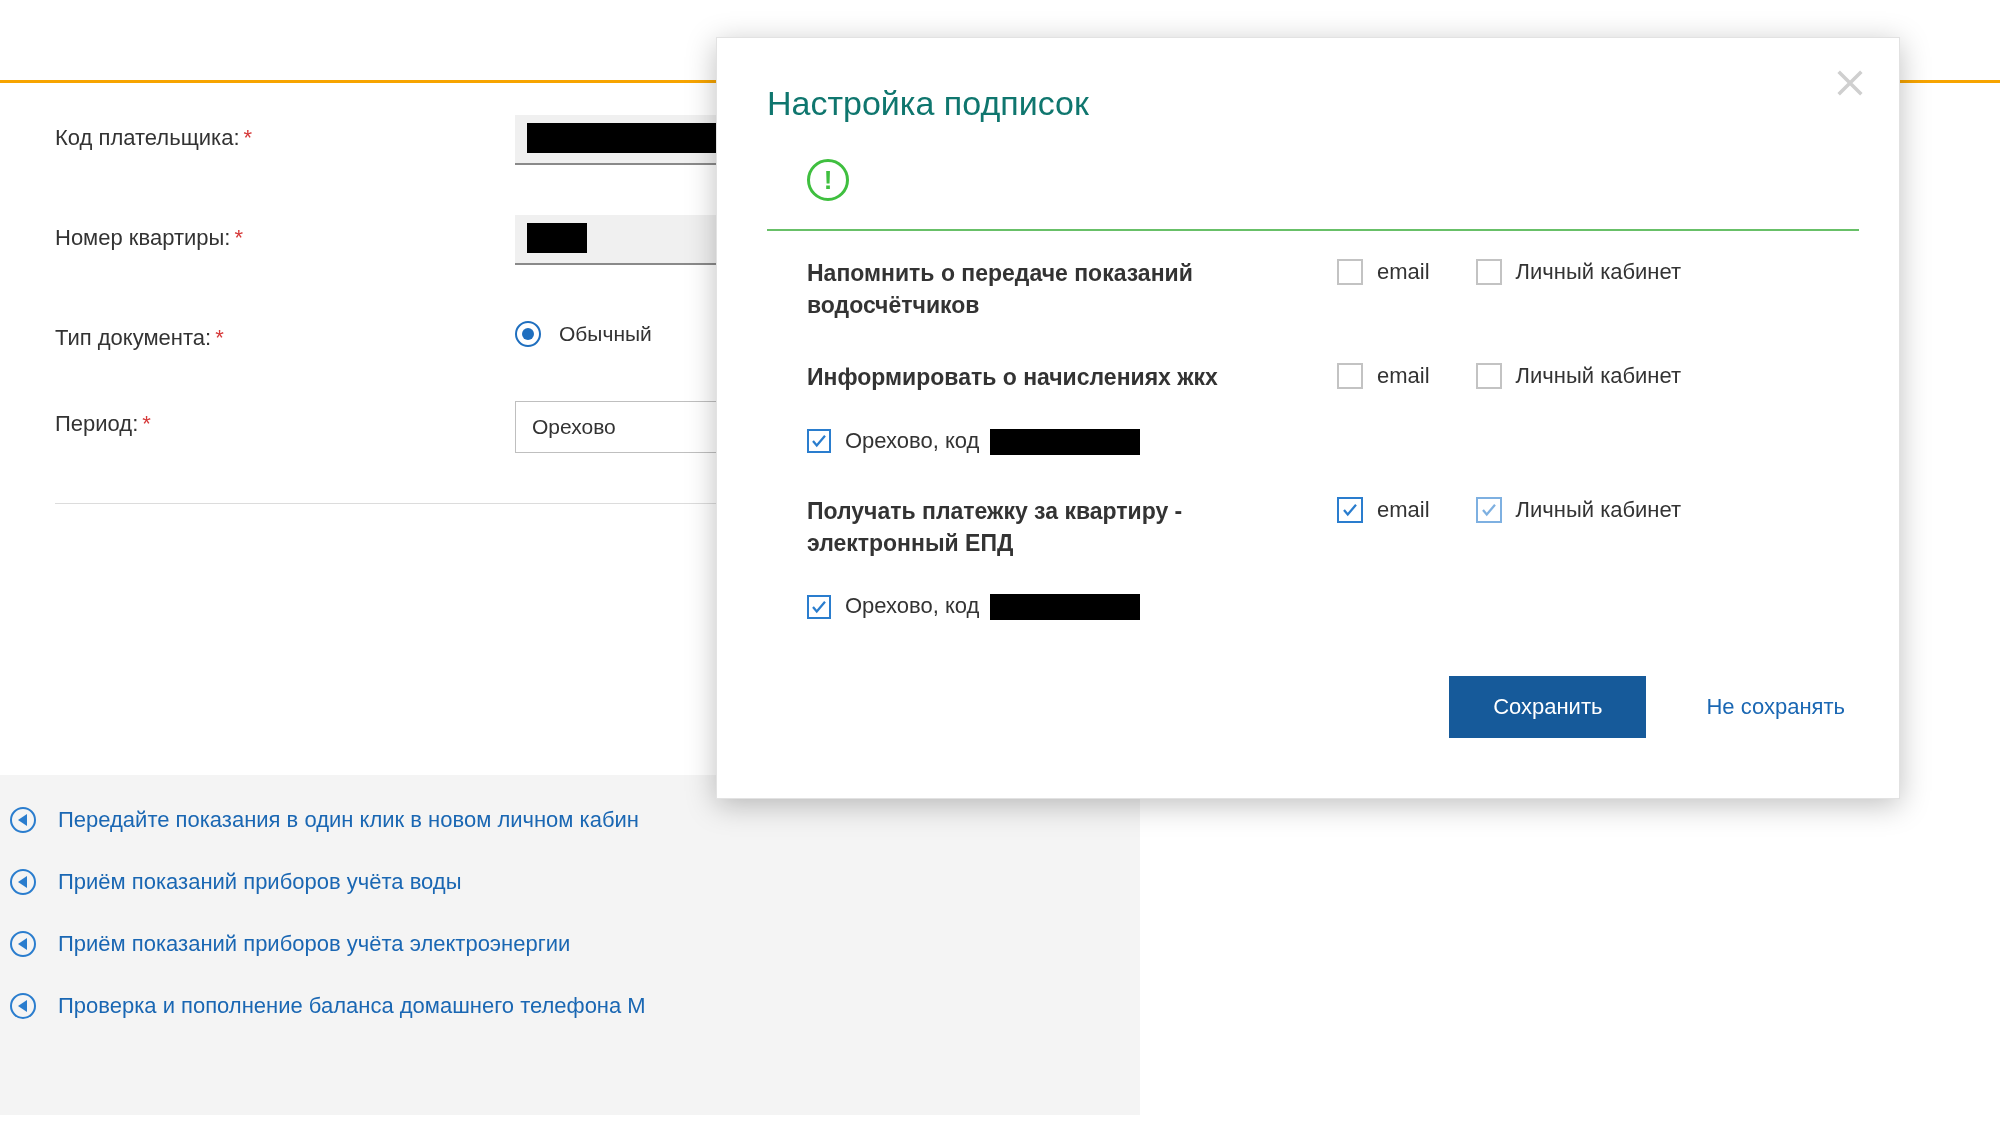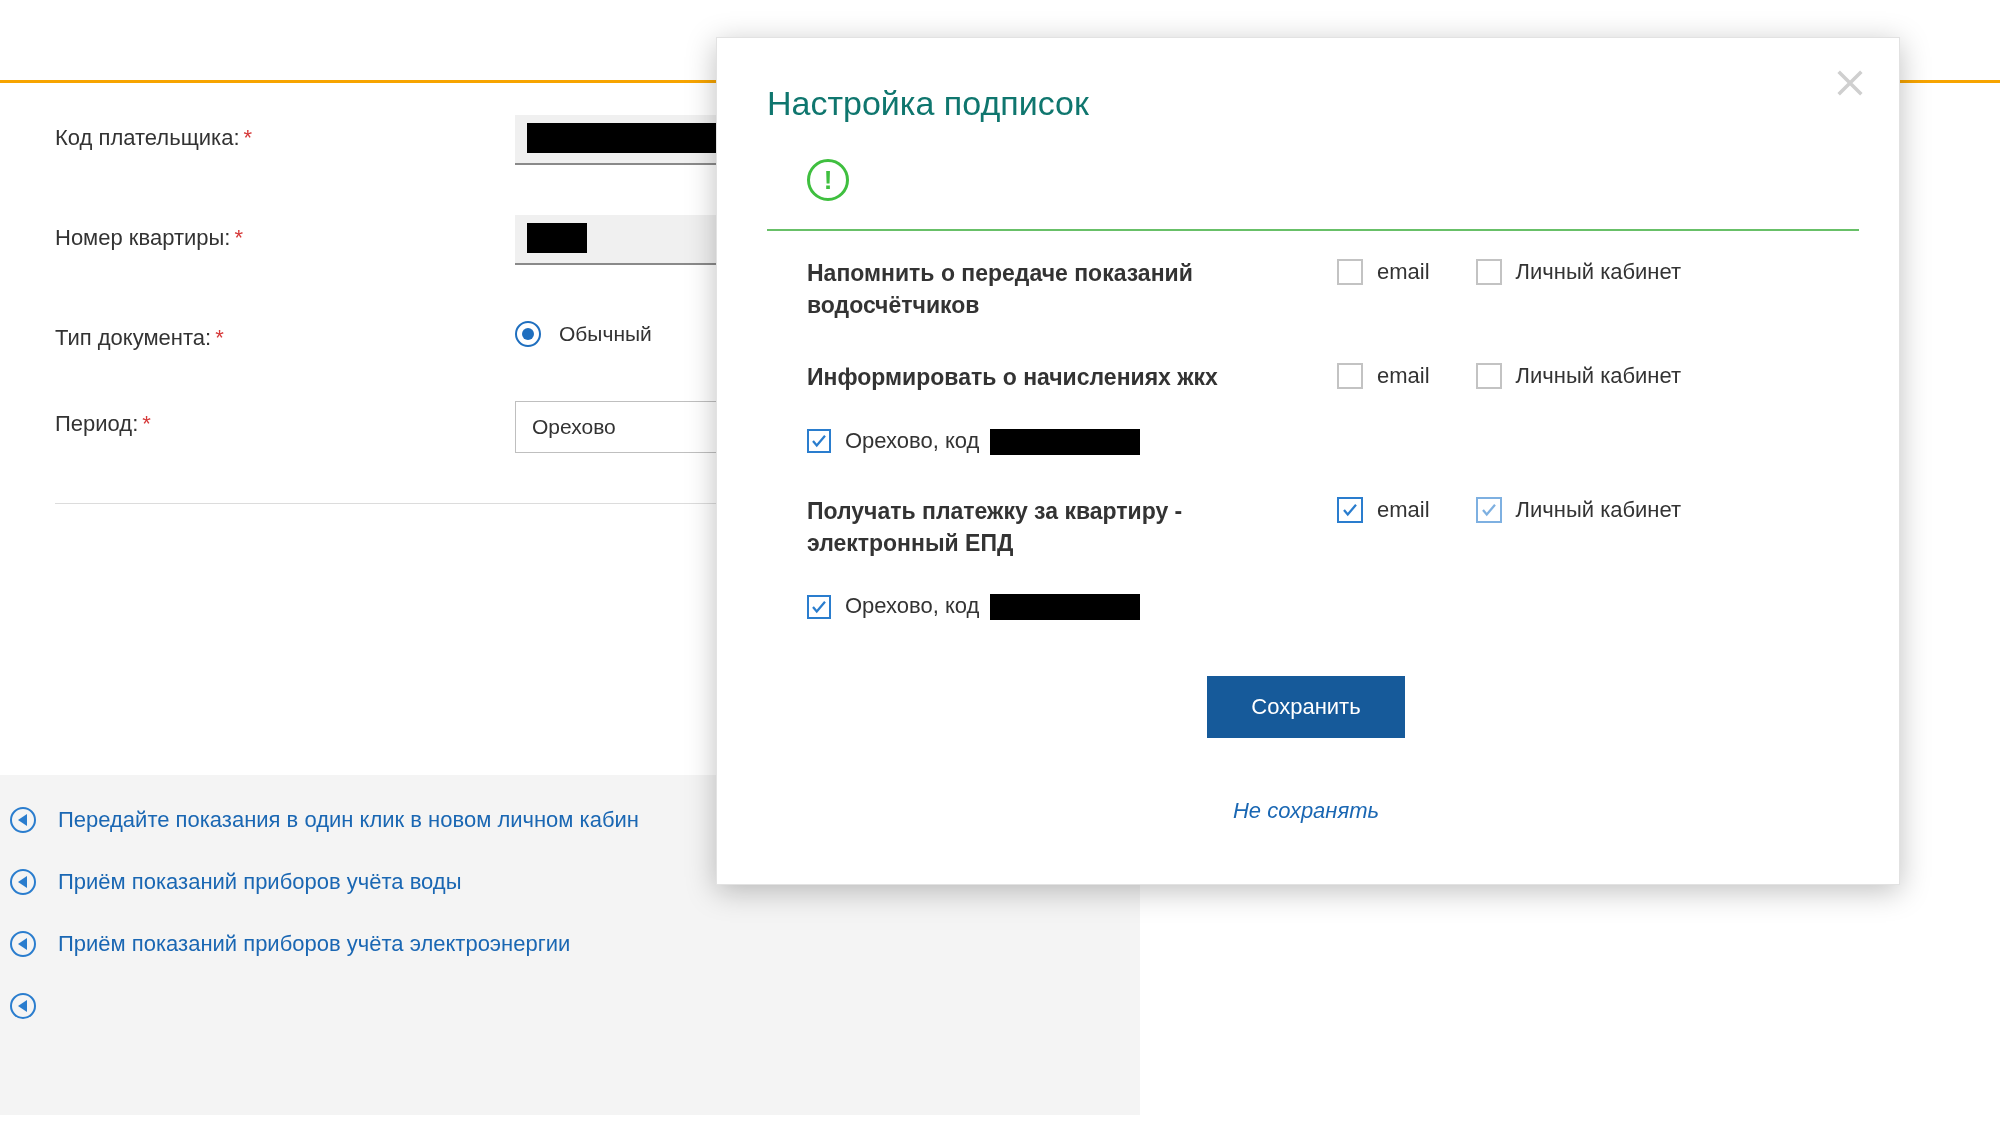--- a/index.html
+++ b/index.html
@@ -198,37 +198,35 @@
   }
   .sub-item-row .chk { width: 24px; height: 24px; }
   .sub-item-text { font-size: 22px; }
   .modal-footer {
     display: flex;
     justify-content: flex-end;
     align-items: center;
     gap: 60px;
     padding-right: 14px;
     margin-top: 22px;
-    flex-direction: column;
   }
   .btn-primary {
     background: #165a9a;
     color: #fff;
     font-size: 22px;
     padding: 18px 44px;
     border: none;
     cursor: pointer;
   }
   .btn-link {
     background: none;
     border: none;
     color: #1a67b3;
     font-size: 22px;
     cursor: pointer;
-    font-style: italic;
   }
 </style>
 </head>
 <body>
 
 <div class="top-rule"></div>
 
 <div class="form-area">
   <div class="form-row">
     <div class="form-label">
@@ -292,20 +290,21 @@
   <div class="link-row">
     <span class="arrow-circle">
         <span class="arrow-tri"></span>
       </span>
     <span class="link-text">Приём показаний приборов учёта электроэнергии</span>
   </div>
   <div class="link-row">
     <span class="arrow-circle">
         <span class="arrow-tri"></span>
       </span>
+    <span class="link-text">Проверка и пополнение баланса домашнего телефона М</span>
   </div>
 </div>
 
 <div class="modal">
   <div class="modal-close">
     <svg viewBox="0 0 24 24">
         <path d="M4 4 L20 20 M20 4 L4 20"></path>
       </svg>
   </div>
   <h2 class="modal-title">Настройка подписок</h2>

